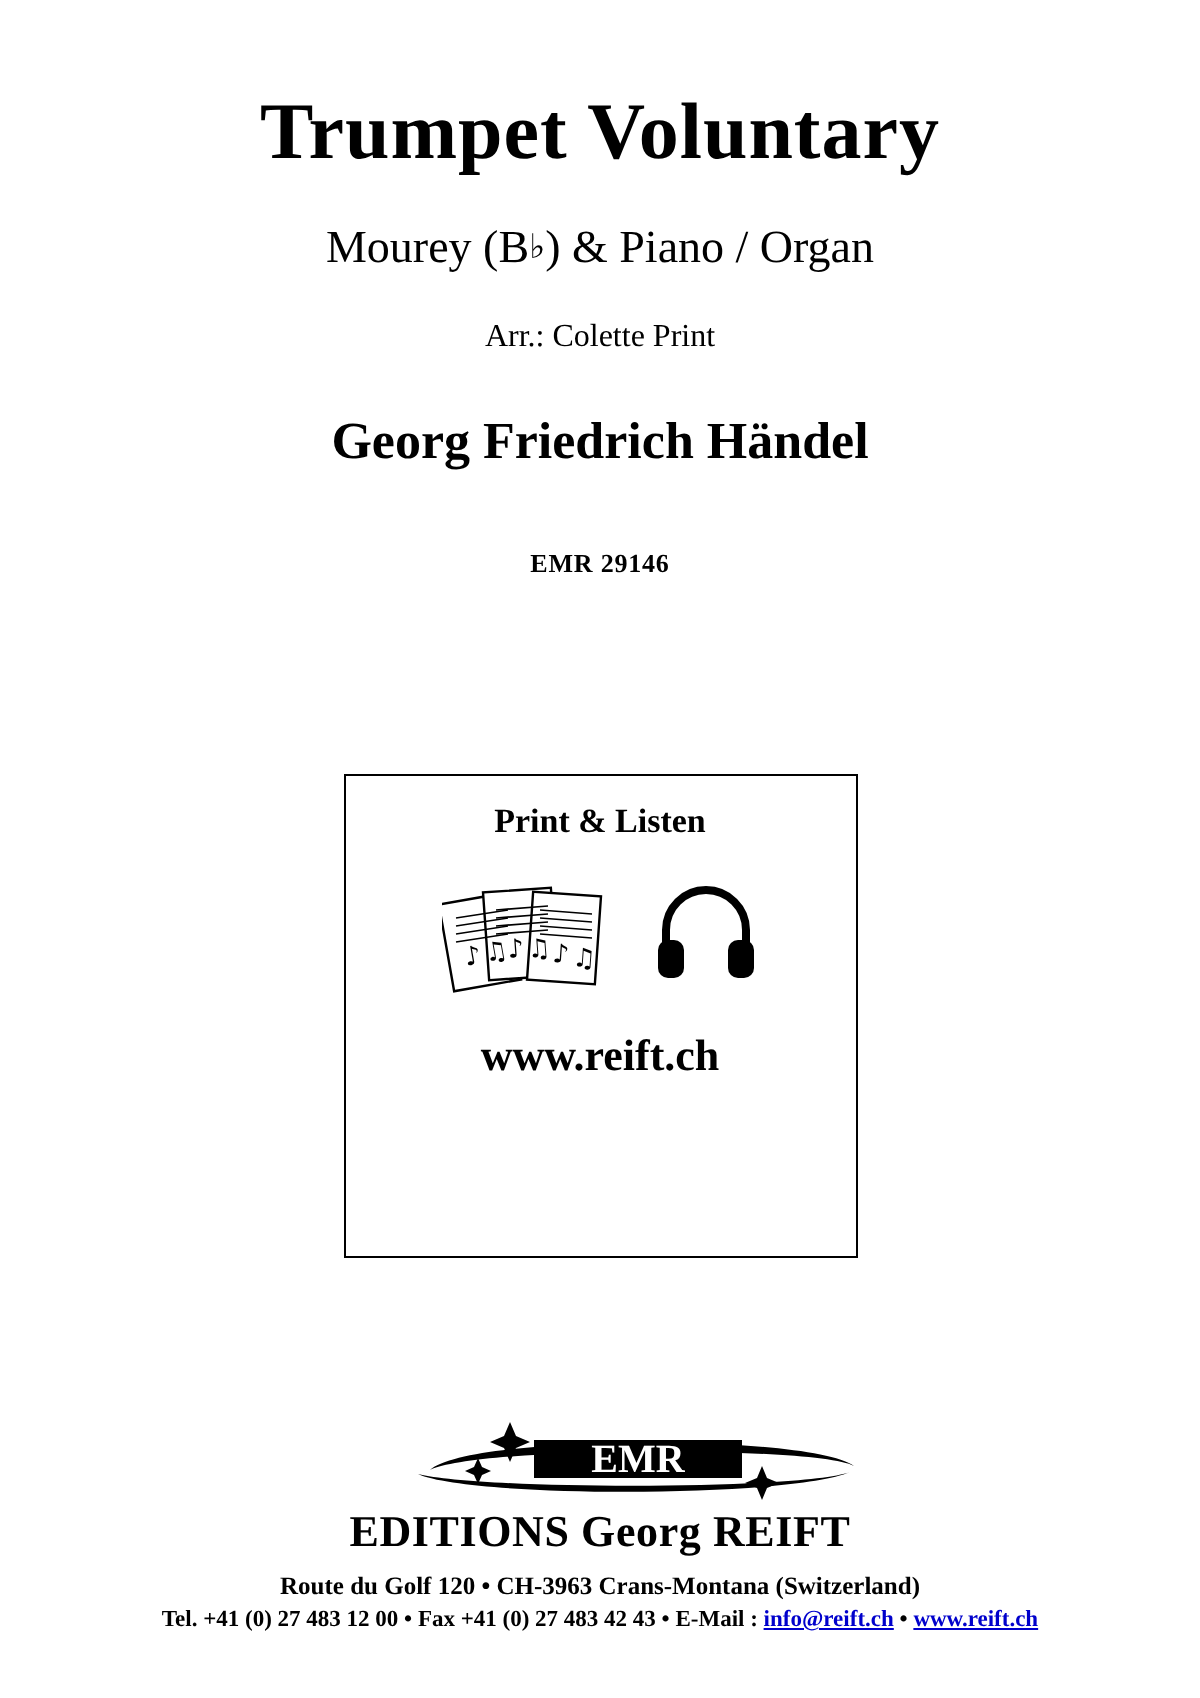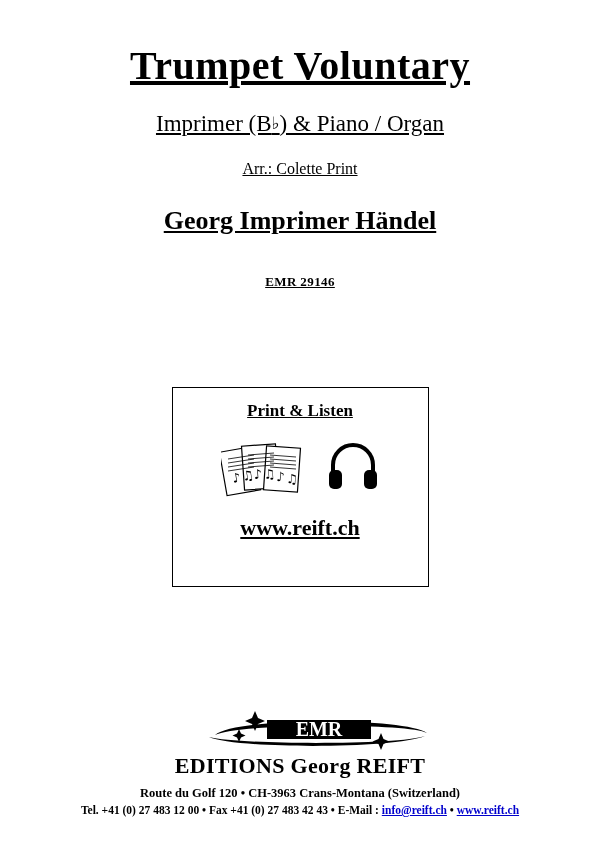--- a/index.html
+++ b/index.html
@@ -13,21 +13,20 @@
     font-family: "Liberation Serif", serif;
     color: #000000;
     position: relative;
     overflow: hidden;
   }
   .page {
     position: relative;
     width: 600px;
     height: 849px;
     box-sizing: border-box;
-    text-decoration: underline;
   }
 
   
   .title {
     text-align: center;
     font-family: "Liberation Serif", serif;
     font-weight: bold;
     font-size: 40px;
     letter-spacing: 0.5px;
     margin: 0;
@@ -68,21 +67,21 @@
   }
 
   
   .promo-wrap {
     display: flex;
     justify-content: center;
     padding-top: 97px;
   }
   .promo-box {
     width: 257px;
-    height: 200px;
+    height: 242px;
     border: 1px solid #000000;
     box-sizing: border-box;
     display: flex;
     flex-direction: column;
     align-items: center;
     padding-top: 11px;
   }
   .promo-line {
     font-size: 17px;
     font-weight: bold;
@@ -141,25 +140,25 @@
     margin-top: 44px;
   }
 </style>
 </head>
 <body>
 
 <div class="page">
 
   <h1 class="title">Trumpet Voluntary</h1>
 
-  <p class="subtitle"><span>Imprimer (B</span><span class="flat">♭</span><span>) &amp; Piano / Organ</span></p>
+  <p class="subtitle"><span>Mourey (B</span><span class="flat">♭</span><span>) &amp; Piano / Organ</span></p>
 
   <p class="arranger">Arr.: Colette Print</p>
 
-  <p class="composer">Georg Imprimer Händel</p>
+  <p class="composer">Georg Friedrich Händel</p>
 
   <p class="catalog">EMR 29146</p>
 
   <div class="promo-wrap">
     <div class="promo-box">
       <div class="promo-line">Print &amp; Listen</div>
 
       <div class="promo-icons">
         <span>
           <svg width="86" height="62" viewBox="0 0 86 62" xmlns="http://www.w3.org/2000/svg">

